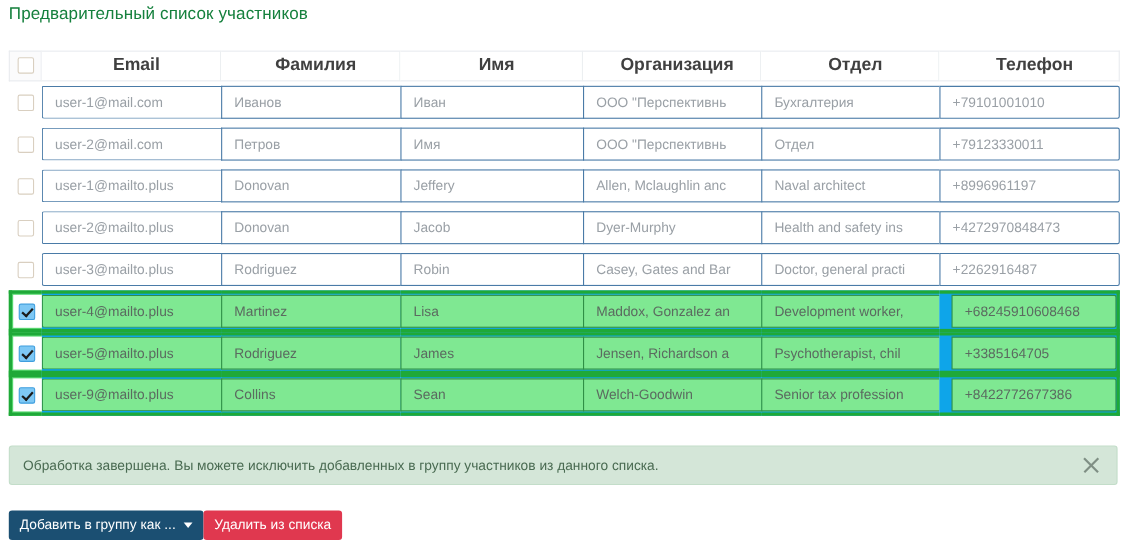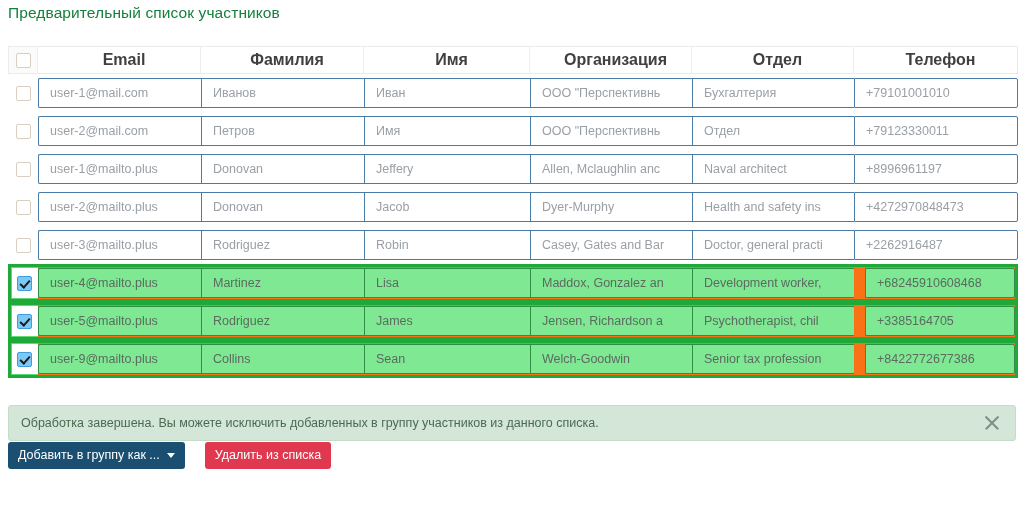--- a/index.html
+++ b/index.html
@@ -111,21 +111,21 @@
     padding: 0 8px 0 11px;
     white-space: nowrap;
     overflow: hidden;
     text-overflow: clip;
   }
   .field.first { border-radius: 2px 0 0 2px; }
   .field.last  { border-right-width: 1px; border-radius: 0 2px 2px 0; }
 
   
   tbody tr.data-row.selected td {
-    background: #f97316;
+    background: #0ea5e9;
   }
   tbody tr.data-row.selected td.cell-check {
     background: #5ddb74;
   }
   tbody tr.data-row.selected td.edge-left  { border-left: 3px solid #1fa938; }
   tbody tr.data-row.selected td.edge-right { border-right: 3px solid #1fa938; padding-left: 11px; }
   tbody tr.data-row.selected td { border-top: 3px solid #1fa938; border-bottom: 3px solid #1fa938; }
 
   tbody tr.data-row.selected .field {
     background: #7fe892;
@@ -212,23 +212,23 @@
     height: 1.6px;
     background: #4c5a52;
   }
   .alert-close::before { transform: rotate(45deg); }
   .alert-close::after  { transform: rotate(-45deg); }
 
   
   .button-bar {
     position: absolute;
     left: 8px;
-    top: 442px;
+    top: 464px;
     display: flex;
-    gap: 20px;
+    gap: 0;
     align-items: flex-start;
   }
   .btn {
     border: none;
     border-radius: 3px;
     font-family: "Liberation Sans", "DejaVu Sans", sans-serif;
     font-size: 12.5px;
     line-height: 1;
     padding: 0 10px;
     height: 27px;

